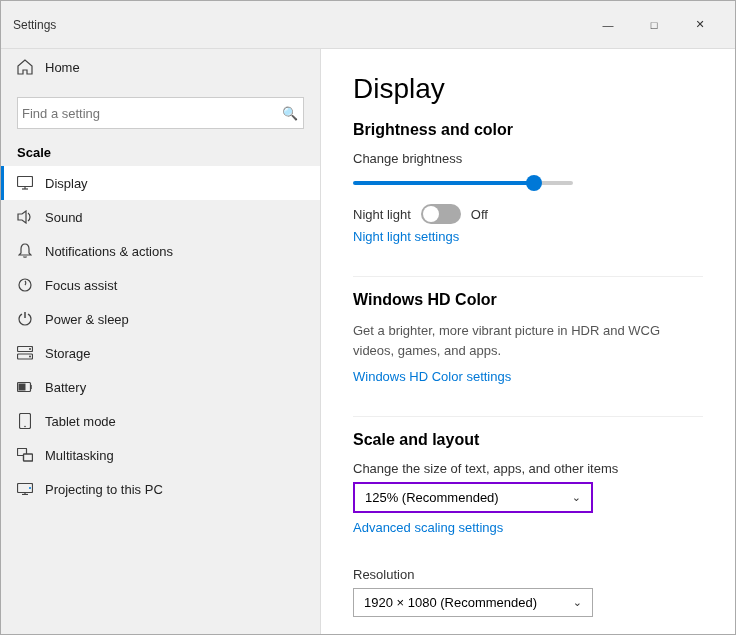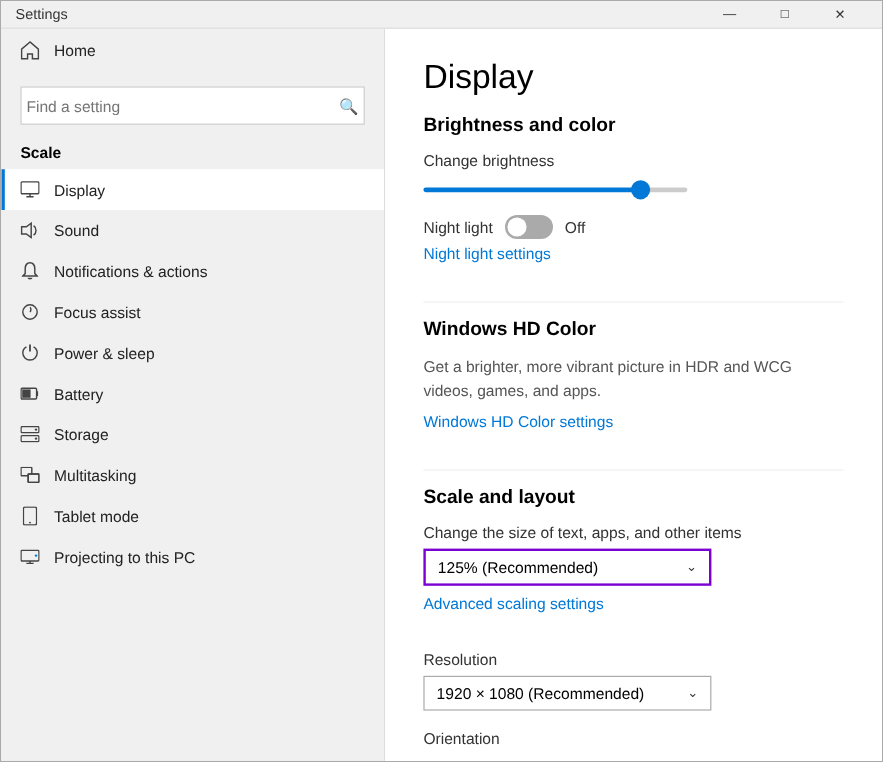--- a/index.html
+++ b/index.html
@@ -16,21 +16,21 @@
     }
     .window {
       width: 736px;
       height: 635px;
       background: #fff;
       border: 1px solid #aaa;
       display: flex;
       flex-direction: column;
     }
     .titlebar {
-      height: 23px;
+      height: 48px;
       background: #f0f0f0;
       display: flex;
       align-items: center;
       padding: 0 12px;
       border-bottom: 1px solid #ddd;
       flex-shrink: 0;
     }
     .titlebar-title {
       font-size: 12px;
       color: #333;
@@ -349,60 +349,60 @@
           <svg width="14" height="16" viewBox="0 0 14 16" fill="none">
             <path d="M7 1v6" stroke="#444" stroke-width="1.5"></path>
             <path d="M4 3C2.3 4 1 5.9 1 8a6 6 0 0 0 12 0c0-2.1-1.3-4-3-5" stroke="#444" stroke-width="1.2" fill="none"></path>
           </svg>
         </span>
         <span>Power &amp; sleep</span>
       </div>
 
       <div class="sidebar-item">
         <span class="sidebar-item-icon">
-          <svg width="16" height="12" viewBox="0 0 16 12" fill="none">
-            <rect x="0.5" y="1.5" width="13" height="9" rx="1" stroke="#444" stroke-width="1.2" fill="none"></rect>
-            <rect x="1.5" y="2.5" width="7" height="7" fill="#444"></rect>
-            <path d="M14 4v4" stroke="#444" stroke-width="1.5"></path>
-          </svg>
-        </span>
-        <span>Battery</span>
-      </div>
-
-      <div class="sidebar-item">
-        <span class="sidebar-item-icon">
           <svg width="16" height="14" viewBox="0 0 16 14" fill="none">
             <rect x="0.5" y="0.5" width="15" height="5" rx="1" stroke="#444" stroke-width="1.2" fill="none"></rect>
             <rect x="0.5" y="8" width="15" height="5" rx="1" stroke="#444" stroke-width="1.2" fill="none"></rect>
             <circle cx="13" cy="3" r="1" fill="#444"></circle>
             <circle cx="13" cy="10.5" r="1" fill="#444"></circle>
           </svg>
         </span>
         <span>Storage</span>
       </div>
 
       <div class="sidebar-item">
         <span class="sidebar-item-icon">
+          <svg width="16" height="12" viewBox="0 0 16 12" fill="none">
+            <rect x="0.5" y="1.5" width="13" height="9" rx="1" stroke="#444" stroke-width="1.2" fill="none"></rect>
+            <rect x="1.5" y="2.5" width="7" height="7" fill="#444"></rect>
+            <path d="M14 4v4" stroke="#444" stroke-width="1.5"></path>
+          </svg>
+        </span>
+        <span>Battery</span>
+      </div>
+
+      <div class="sidebar-item">
+        <span class="sidebar-item-icon">
+          <svg width="12" height="16" viewBox="0 0 12 16" fill="none">
+            <rect x="0.5" y="0.5" width="11" height="15" rx="1.5" stroke="#444" stroke-width="1.2" fill="none"></rect>
+            <circle cx="6" cy="13.5" r="0.8" fill="#444"></circle>
+          </svg>
+        </span>
+        <span>Tablet mode</span>
+      </div>
+
+      <div class="sidebar-item">
+        <span class="sidebar-item-icon">
           <svg width="16" height="14" viewBox="0 0 16 14" fill="none">
             <rect x="0.5" y="0.5" width="9" height="7" rx="0.5" stroke="#444" stroke-width="1.2" fill="none"></rect>
             <rect x="6.5" y="6" width="9" height="7" rx="0.5" stroke="#444" stroke-width="1.2" fill="#f0f0f0"></rect>
             <rect x="6.5" y="6" width="9" height="7" rx="0.5" stroke="#444" stroke-width="1.2" fill="none"></rect>
           </svg>
         </span>
         <span>Multitasking</span>
-      </div>
-
-      <div class="sidebar-item">
-        <span class="sidebar-item-icon">
-          <svg width="12" height="16" viewBox="0 0 12 16" fill="none">
-            <rect x="0.5" y="0.5" width="11" height="15" rx="1.5" stroke="#444" stroke-width="1.2" fill="none"></rect>
-            <circle cx="6" cy="13.5" r="0.8" fill="#444"></circle>
-          </svg>
-        </span>
-        <span>Tablet mode</span>
       </div>
 
       <div class="sidebar-item">
         <span class="sidebar-item-icon">
           <svg width="16" height="12" viewBox="0 0 16 12" fill="none">
             <rect x="0.5" y="0.5" width="15" height="9" rx="1" stroke="#444" stroke-width="1.2" fill="none"></rect>
             <line x1="8" y1="9.5" x2="8" y2="11.5" stroke="#444" stroke-width="1.2"></line>
             <line x1="5" y1="11.5" x2="11" y2="11.5" stroke="#444" stroke-width="1.2"></line>
             <circle cx="13" cy="5" r="1" fill="#0078d7"></circle>
           </svg>

